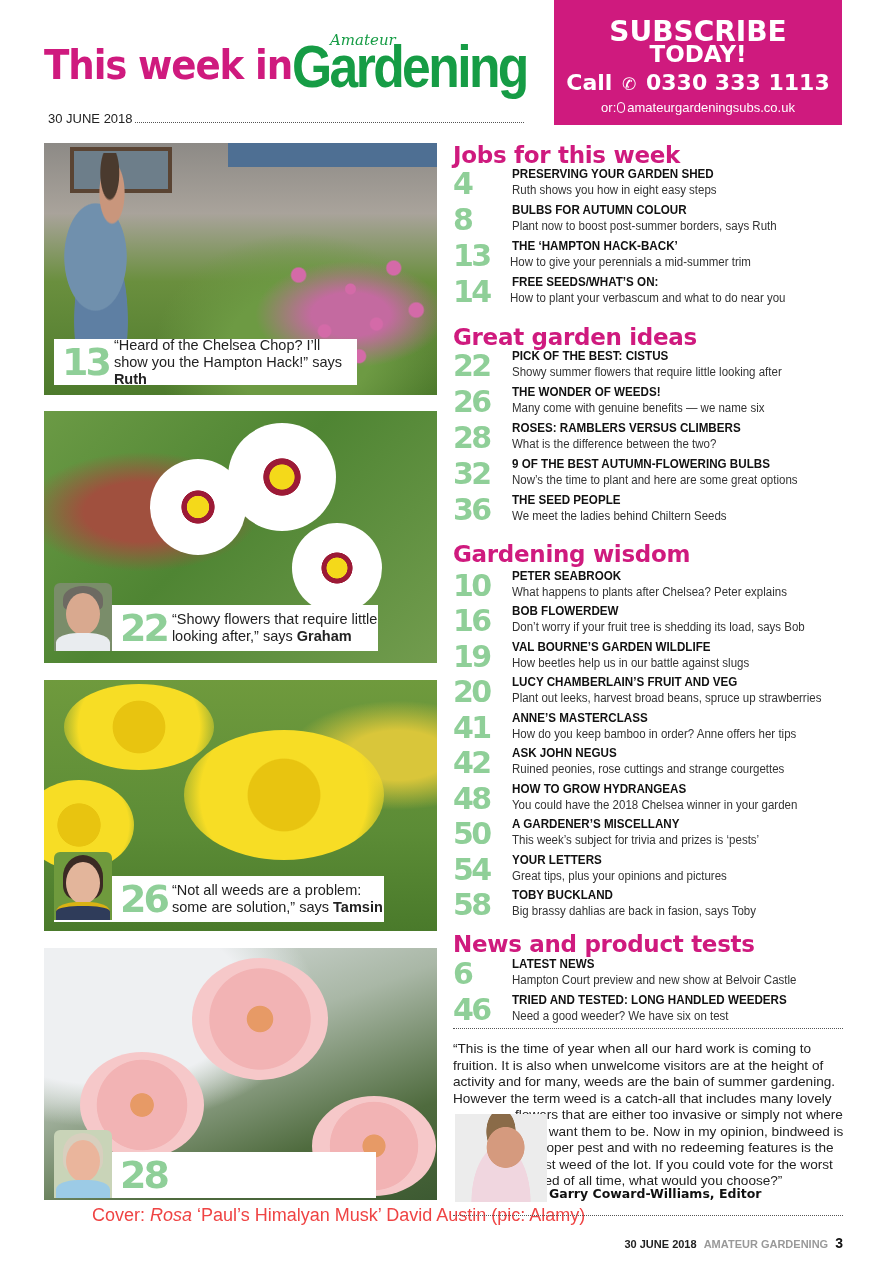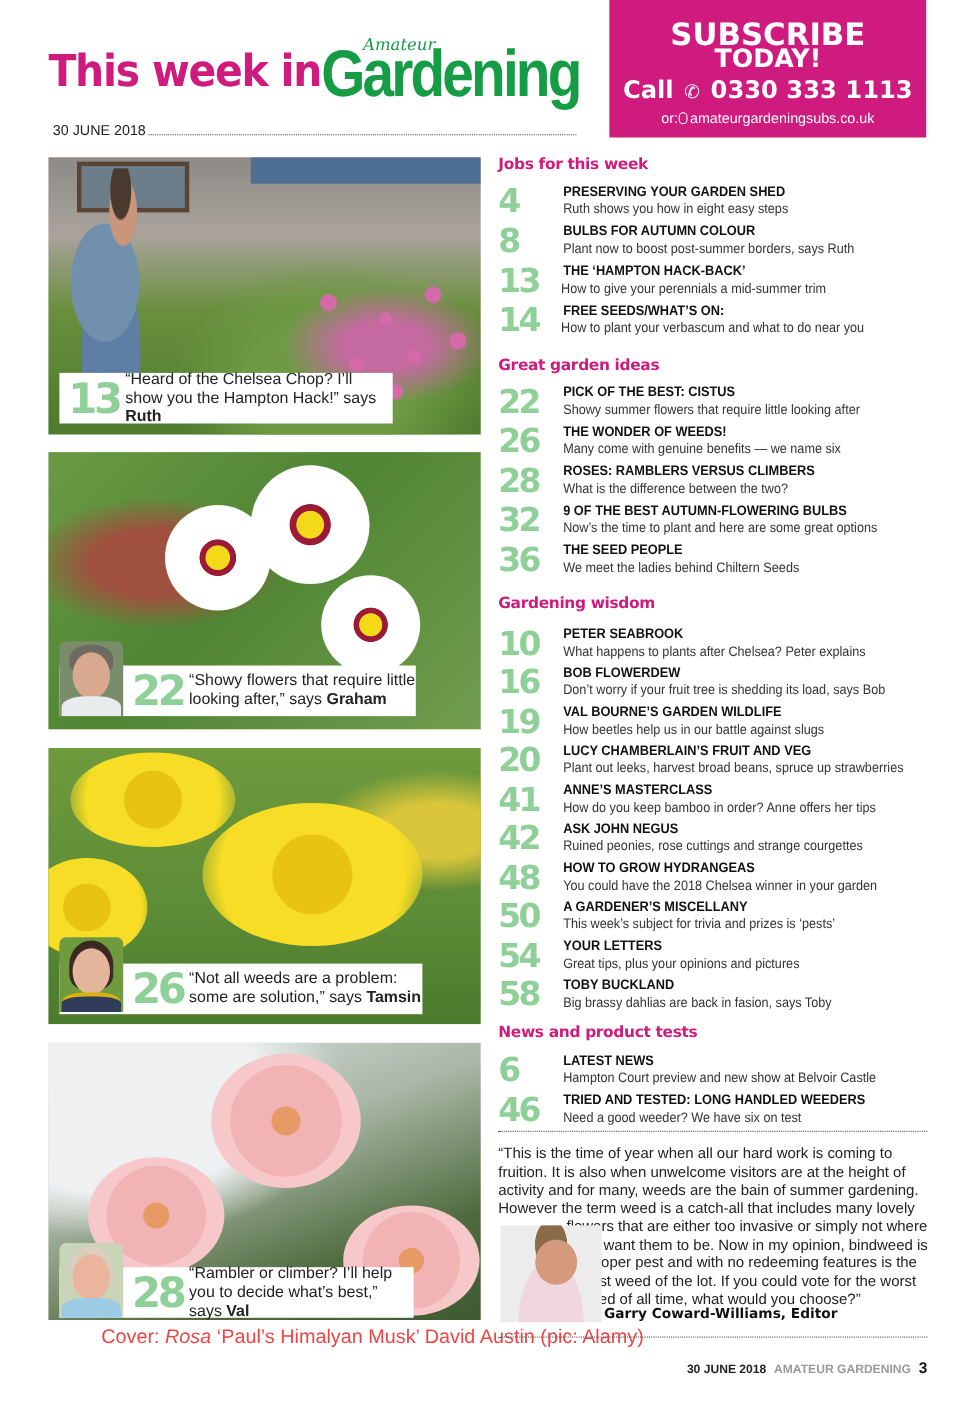--- a/index.html
+++ b/index.html
@@ -42,21 +42,21 @@
   .caption .txt b { font-weight: bold; text-align: right; }
   .avatar { position: absolute; left: 10px; width: 58px; height: 68px; border-radius: 6px 6px 0 0; overflow: hidden; }
   .avatar .face { position: absolute; left: 12px; top: 10px; width: 34px; height: 42px; border-radius: 50%; background: #e2b39a; }
   .avatar .hair { position: absolute; left: 9px; top: 3px; width: 40px; height: 26px; border-radius: 50% 50% 30% 30%; }
   .avatar .body { position: absolute; left: 2px; top: 50px; width: 54px; height: 24px; border-radius: 40% 40% 0 0; }
 
   .cover-credit { position: absolute; left: 44px; top: 1205px; font-size: 18px; color: #ef4444; white-space: nowrap; margin-left: 48px; }
   .cover-credit i { font-style: italic; }
 
   .toc { position: absolute; left: 453px; top: 142px; width: 400px; }
-  .section-title { position: absolute; left: 0; font-family: "DejaVu Sans", sans-serif; font-weight: bold; font-size: 14px; color: #cf1a7e; letter-spacing: -0.3px; white-space: nowrap; }
+  .section-title { position: absolute; left: 0; font-family: "DejaVu Sans", sans-serif; font-weight: bold; font-size: 23px; color: #cf1a7e; letter-spacing: -0.3px; white-space: nowrap; }
   .entry { position: absolute; left: 0; width: 400px; height: 36px; }
   .entry .pg { position: absolute; left: 0; top: 1px; font-family: "DejaVu Sans", sans-serif; font-weight: bold; font-size: 30px; letter-spacing: -2.5px; color: #8fcf98; line-height: 32px; }
   .entry .head { position: absolute; left: 59px; top: 0; font-weight: bold; font-size: 12.5px; color: #111; line-height: 15px; white-space: nowrap; transform: scaleX(0.93); transform-origin: left; }
   .entry .sub { position: absolute; left: 59px; top: 16px; font-size: 12.5px; color: #333; line-height: 15px; white-space: nowrap; transform: scaleX(0.92); transform-origin: left; }
 
   .editor { position: absolute; left: 453px; top: 1028px; width: 390px; height: 190px; }
   .dotrule { position: absolute; left: 0; right: 0; border-top: 1.5px dotted #555; }
   .editor .quote { position: absolute; left: 0; top: 13px; width: 390px; font-size: 13.6px; line-height: 16.5px; color: #222; }
   .editor .quote .l { display: block; white-space: nowrap; }
   .editor .photo-ed { position: absolute; left: 2px; top: 86px; width: 92px; height: 88px; background: radial-gradient(ellipse at 55% 38%, #d59a7e 0 26%, transparent 27%), radial-gradient(ellipse at 50% 20%, #8a6b48 0 22%, transparent 23%), radial-gradient(ellipse at 50% 100%, #f0d6df 0 45%, transparent 46%), #ececec; }
@@ -134,21 +134,20 @@
     <div class="body" style="background:#2f3c5a; border-top:4px solid #d9b214;"></div>
   </div>
 </div>
 
 <div class="photo ph4">
   <div class="flower" style="left:148px; top:10px; width:136px; height:122px;"></div>
   <div class="flower" style="left:36px; top:104px; width:124px; height:106px;"></div>
   <div class="flower" style="left:268px; top:148px; width:124px; height:100px;"></div>
   <div class="caption" style="top:204px; width:322px; padding-left:66px;">
     <span class="num">28</span>
-    <span class="txt"><span>“Rambler or climber? I’ll help you to decide what’s best,” says</span> <b>Val</b></span>
   </div>
   <div class="avatar" style="top:182px; background:#c9d4b8;">
     <div class="hair" style="background:#d8cfbe; height:40px;"></div>
     <div class="face" style="background:#eab59c;"></div>
     <div class="body" style="background:#9ccbe6;"></div>
   </div>
 </div>
 
 <div class="cover-credit">
   <span>Cover:</span> <i>Rosa</i> <span>‘Paul’s Himalyan Musk’ David Austin (pic: Alamy)</span>

